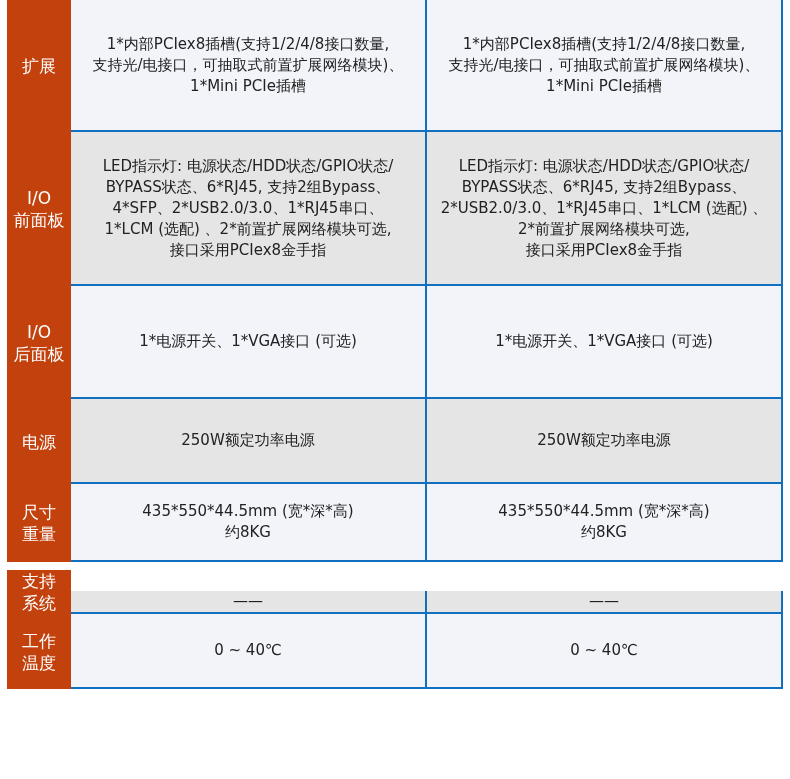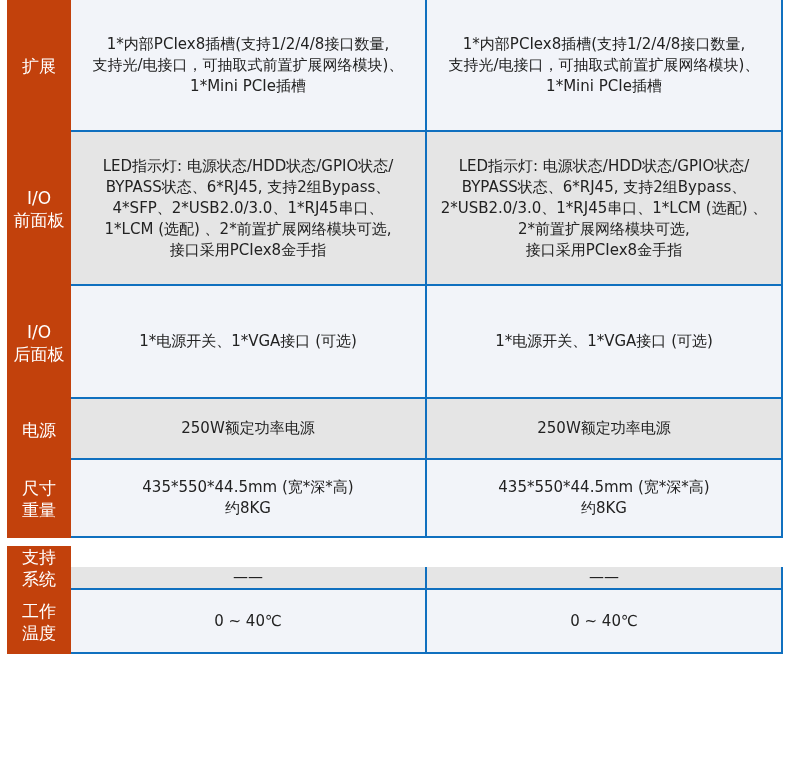--- a/index.html
+++ b/index.html
@@ -45,38 +45,38 @@
 2*USB2.0/3.0、1*RJ45串口、1*LCM (选配) 、
 2*前置扩展网络模块可选,
 接口采用PCIex8金手指</div>
   </div>
   <div class="row light" style="height:113px;">
     <div class="label">I/O
 后面板</div>
     <div class="cell c1">1*电源开关、1*VGA接口 (可选)</div>
     <div class="cell c2">1*电源开关、1*VGA接口 (可选)</div>
   </div>
-  <div class="row dark" style="height:61px;">
+  <div class="row dark" style="height:85px;">
     <div class="label">电源</div>
     <div class="cell c1">250W额定功率电源</div>
     <div class="cell c2">250W额定功率电源</div>
   </div>
   <div class="row light" style="height:78px;">
     <div class="label">尺寸
 重量</div>
     <div class="cell c1">435*550*44.5mm (宽*深*高)
 约8KG</div>
     <div class="cell c2">435*550*44.5mm (宽*深*高)
 约8KG</div>
   </div>
   <div class="row dark" style="height:52px;align-items:flex-end;">
     <div class="label">支持
 系统</div>
     <div class="cell c1">——</div>
     <div class="cell c2">——</div>
   </div>
-  <div class="row light last" style="height:64px;justify-content:center;">
+  <div class="row light last" style="height:75px;justify-content:center;">
     <div class="label">工作
 温度</div>
     <div class="cell c1">0 ~ 40℃</div>
     <div class="cell c2">0 ~ 40℃</div>
   </div>
 </div>
 
 </body></html>

